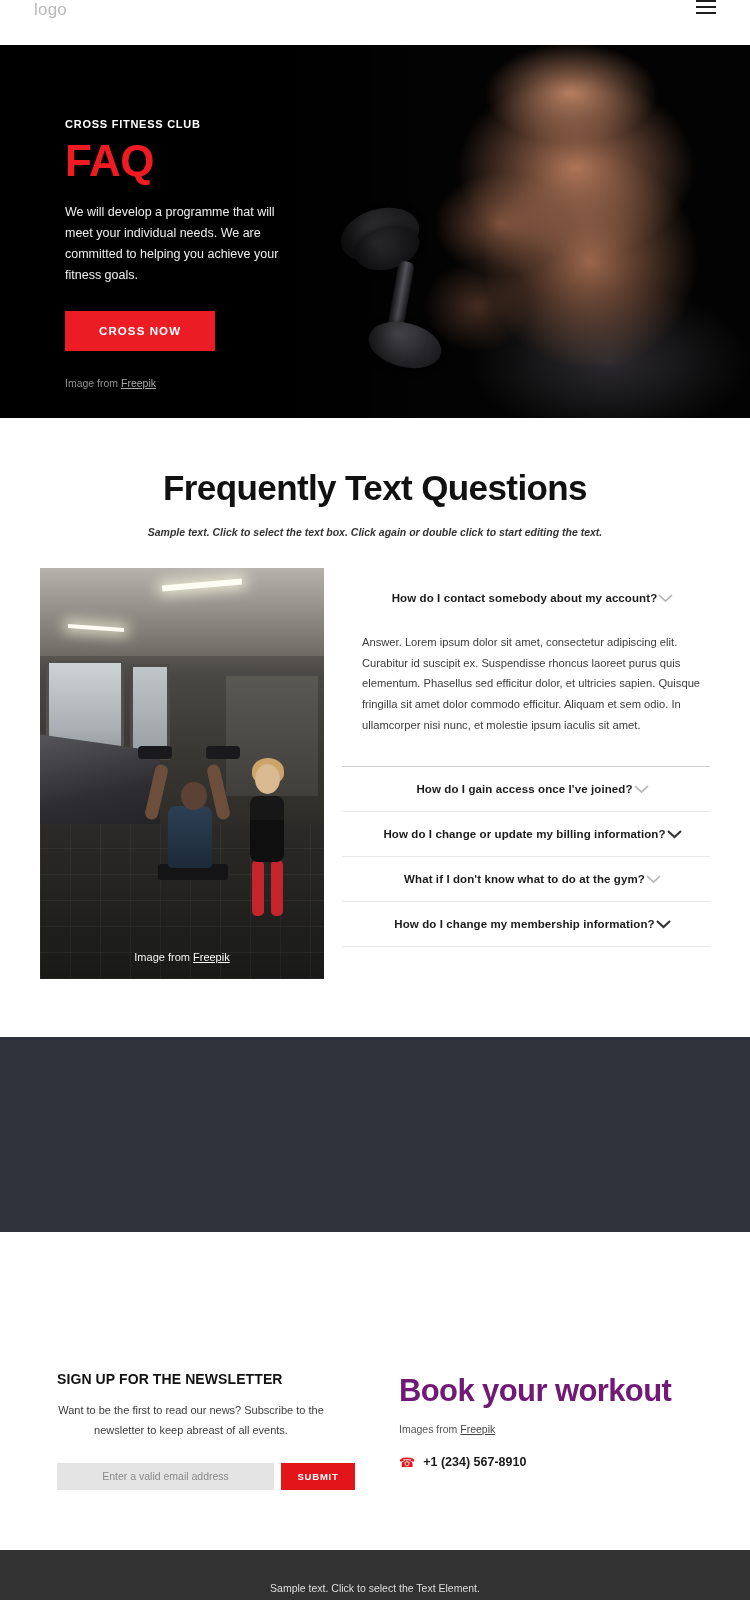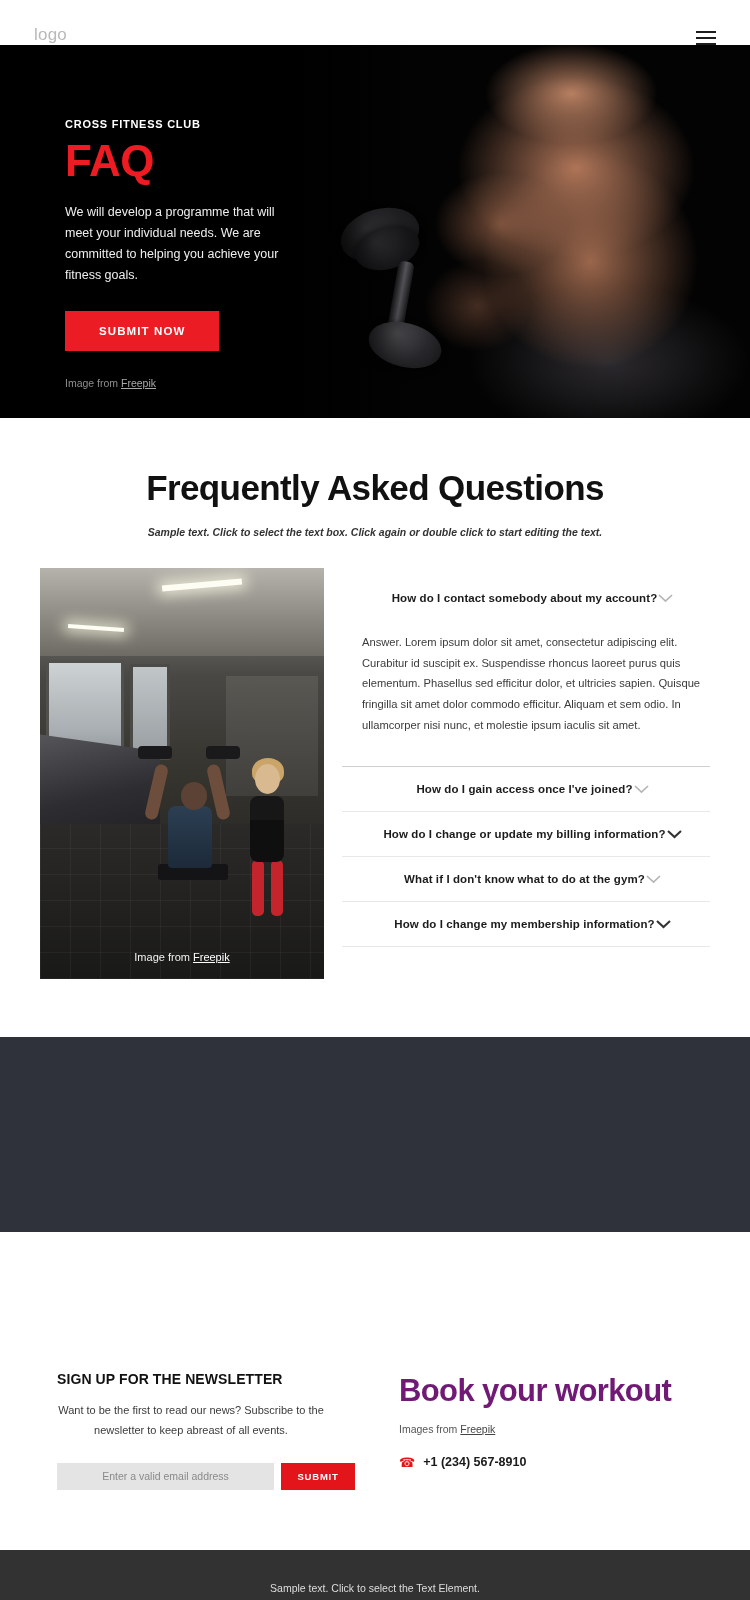--- a/index.html
+++ b/index.html
@@ -8,21 +8,21 @@
     font-family:"Liberation Sans", sans-serif;
     background:#ffffff;
     width:750px;
     min-height:1600px;
     overflow-x:hidden;
     color:#1a1a1a;
   }
 
   
   .site-header{
-    height:45px; background:#fff; display:flex; align-items:flex-end;
+    height:45px; background:#fff; display:flex; align-items:flex-start;
     justify-content:space-between; padding:0 34px; position:relative; z-index:5;
   }
   .logo-text{ font-size:17px; color:#b9b9b9; letter-spacing:.2px; font-weight:400; }
   .hamburger{ width:20px; display:flex; flex-direction:column; gap:3.5px; cursor:pointer; }
   .hamburger span{ display:block; height:2.3px; background:#1d1d1d; border-radius:0; }
 
   
   .hero{
     position:relative; height:373px; background:#000; overflow:hidden;
   }
@@ -242,29 +242,29 @@
       <div class="plate p1"></div>
       <div class="plate p2"></div>
       <div class="bar"></div>
       <div class="plate p3"></div>
     </div>
   </div>
   <div class="hero-inner">
     <div class="hero-eyebrow">CROSS FITNESS CLUB</div>
     <h1 class="hero-title">FAQ</h1>
     <p class="hero-desc">We will develop a programme that will meet your individual needs. We are committed to helping you achieve your fitness goals.</p>
-    <button class="btn-start">SUBMIT NOW</button>
+    <button class="btn-start">CROSS NOW</button>
     <div class="hero-credit">
       <span>Image from </span><a href="#">Freepik</a>
     </div>
   </div>
 </section>
 
 <section class="faq-section">
-  <h2 class="faq-title">Frequently Asked Questions</h2>
+  <h2 class="faq-title">Frequently Text Questions</h2>
   <div class="faq-sub">Sample text. Click to select the text box. Click again or double click to start editing the text.</div>
 
   <div class="faq-body">
 
     <div class="gym-photo">
       <div class="ceiling"></div>
       <div class="striplight sl1"></div>
       <div class="striplight sl2"></div>
       <div class="window"></div>
       <div class="window2"></div>

